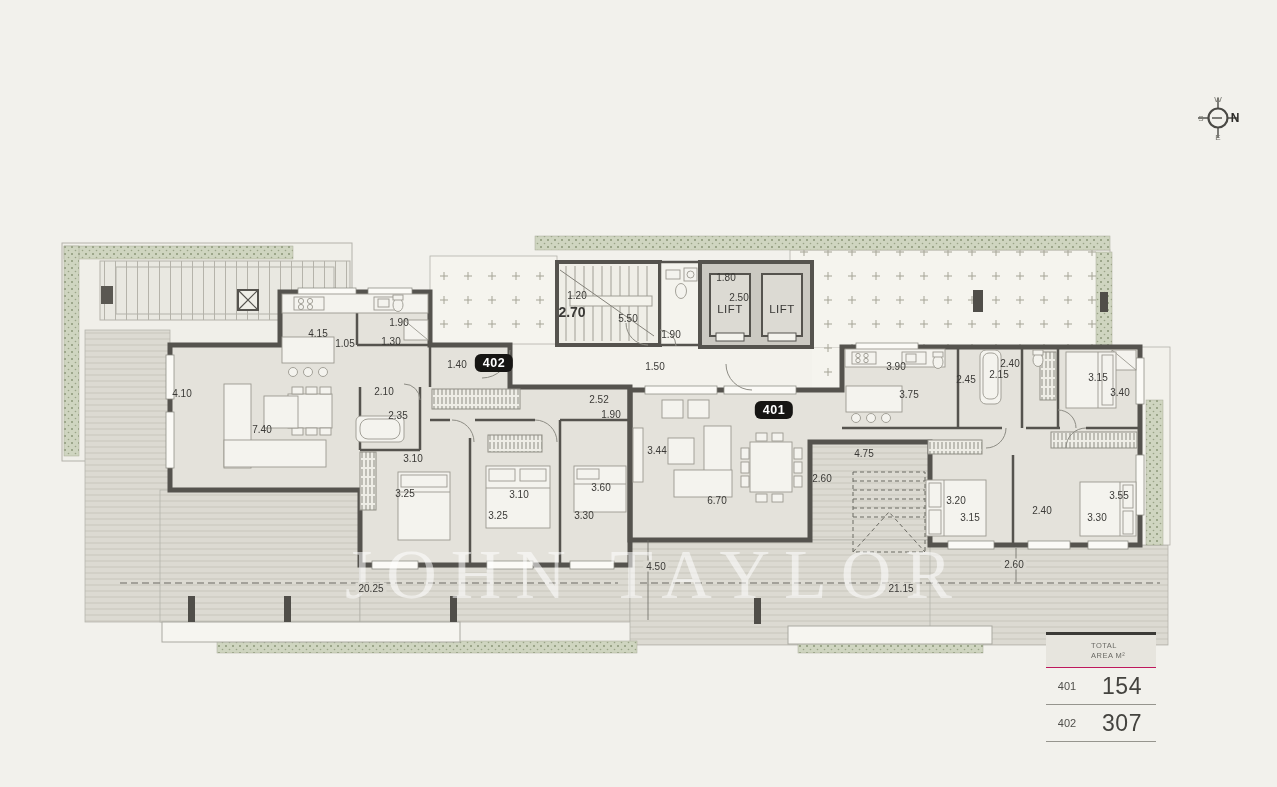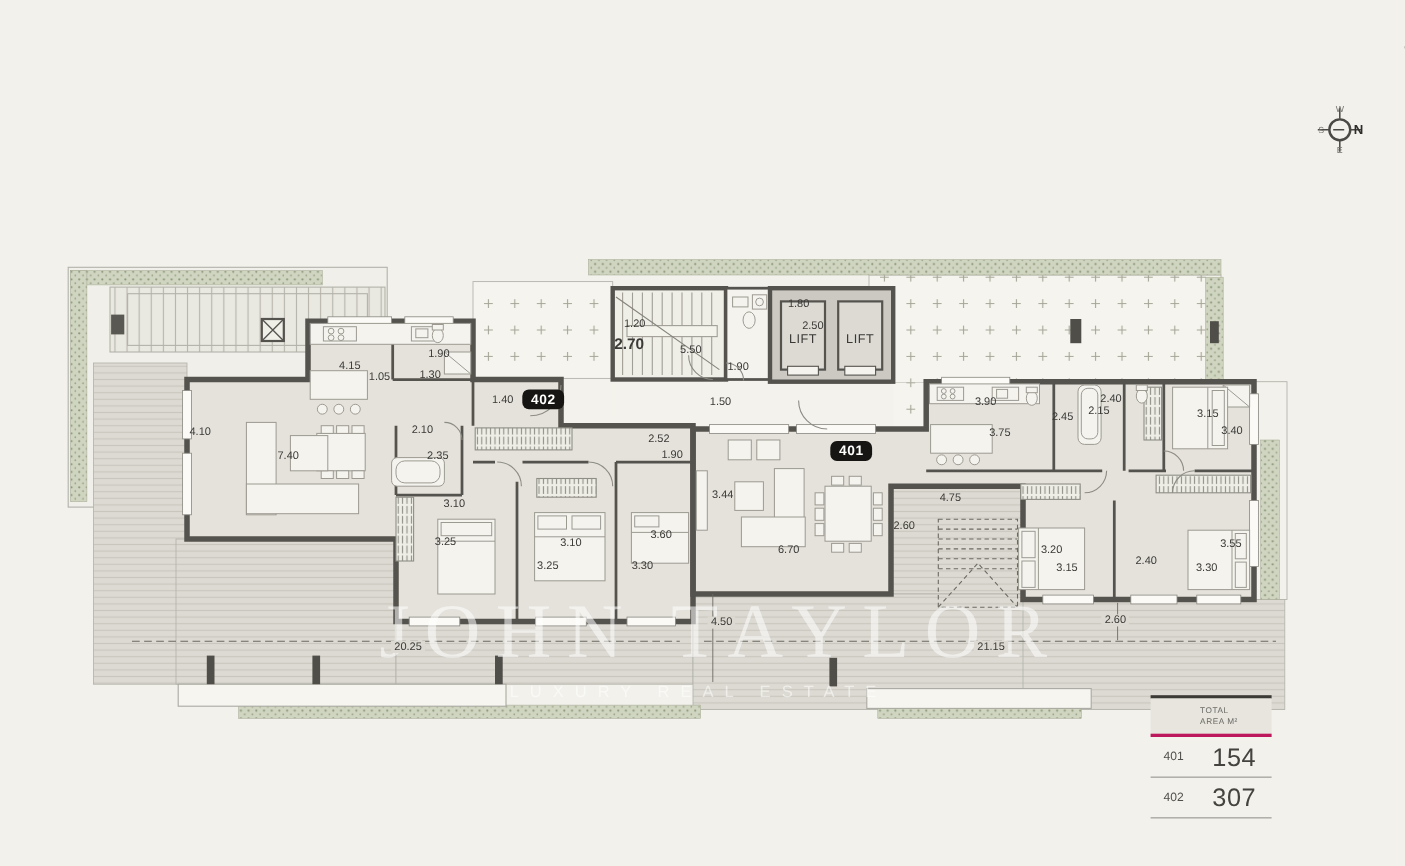--- a/index.html
+++ b/index.html
@@ -30,21 +30,21 @@
 
   
   #wm{position:absolute;left:345px;top:535px;width:580px;text-align:center;pointer-events:none;}
   #wm .wm1{font-family:"Liberation Serif",serif;font-size:70px;letter-spacing:14px;
            color:rgba(255,255,255,.55);white-space:nowrap;}
   #wm .wm2{margin-top:6px;font-size:15px;letter-spacing:10px;color:rgba(255,255,255,.55);}
 
   
   #area-table{position:absolute;left:1046px;top:632px;width:110px;border-top:3px solid #3b3a36;}
   .at-head{background:#e7e5de;height:32px;display:flex;flex-direction:column;justify-content:center;
-           padding-left:45px;border-bottom:3px solid #be185d;}
+           padding-left:45px;border-bottom:1px solid #be185d;}
   .at-head span{font-size:7.5px;letter-spacing:.5px;color:#6b6a65;line-height:10px;}
   .at-row{display:flex;align-items:center;height:36px;border-bottom:1px solid #96958e;}
   .at-unit{width:42px;text-align:center;font-size:11px;color:#504f4b;}
   .at-area{flex:1;text-align:center;font-size:23px;color:#44433f;letter-spacing:.5px;}
 </style>
 </head>
 <body>
 
 <div id="stage">
 
@@ -332,38 +332,37 @@
         <rect x="284" y="596" width="7" height="26"></rect>
       <rect x="450" y="596" width="7" height="26"></rect>
         <rect x="754" y="598" width="7" height="26"></rect>
       <rect x="973" y="290" width="10" height="22"></rect>
         <rect x="1100" y="292" width="8" height="20"></rect>
     </g>
   </svg>
 
   <div id="wm">
     <div class="wm1">JOHN TAYLOR</div>
-    <div class="wm2">LUXURY REAL ESTATE</div>
   </div>
 
   <div id="labels">
       <span class="dim" style="left: 577px; top: 295px;">1.20</span>
       <span class="dim bold" style="left: 572px; top: 312px;">2.70</span>
       <span class="dim" style="left: 628px; top: 318px;">5.50</span>
       <span class="dim" style="left: 671px; top: 334px;">1.90</span>
       <span class="dim" style="left: 726px; top: 277px;">1.80</span>
       <span class="dim" style="left: 739px; top: 297px;">2.50</span>
       <span class="dim" style="left: 655px; top: 366px;">1.50</span>
       <span class="dim" style="left: 457px; top: 364px;">1.40</span>
       <span class="dim" style="left: 318px; top: 333px;">4.15</span>
       <span class="dim" style="left: 345px; top: 343px;">1.05</span>
       <span class="dim" style="left: 399px; top: 322px;">1.90</span>
       <span class="dim" style="left: 391px; top: 341px;">1.30</span>
       <span class="dim" style="left: 182px; top: 393px;">4.10</span>
-      <span class="dim" style="left: 262px; top: 415px;">7.40</span>
+      <span class="dim" style="left: 262px; top: 429px;">7.40</span>
       <span class="dim" style="left: 384px; top: 391px;">2.10</span>
       <span class="dim" style="left: 398px; top: 415px;">2.35</span>
       <span class="dim" style="left: 413px; top: 458px;">3.10</span>
       <span class="dim" style="left: 405px; top: 493px;">3.25</span>
       <span class="dim" style="left: 519px; top: 494px;">3.10</span>
       <span class="dim" style="left: 498px; top: 515px;">3.25</span>
       <span class="dim" style="left: 601px; top: 487px;">3.60</span>
       <span class="dim" style="left: 584px; top: 515px;">3.30</span>
       <span class="dim" style="left: 599px; top: 399px;">2.52</span>
       <span class="dim" style="left: 611px; top: 414px;">1.90</span>

